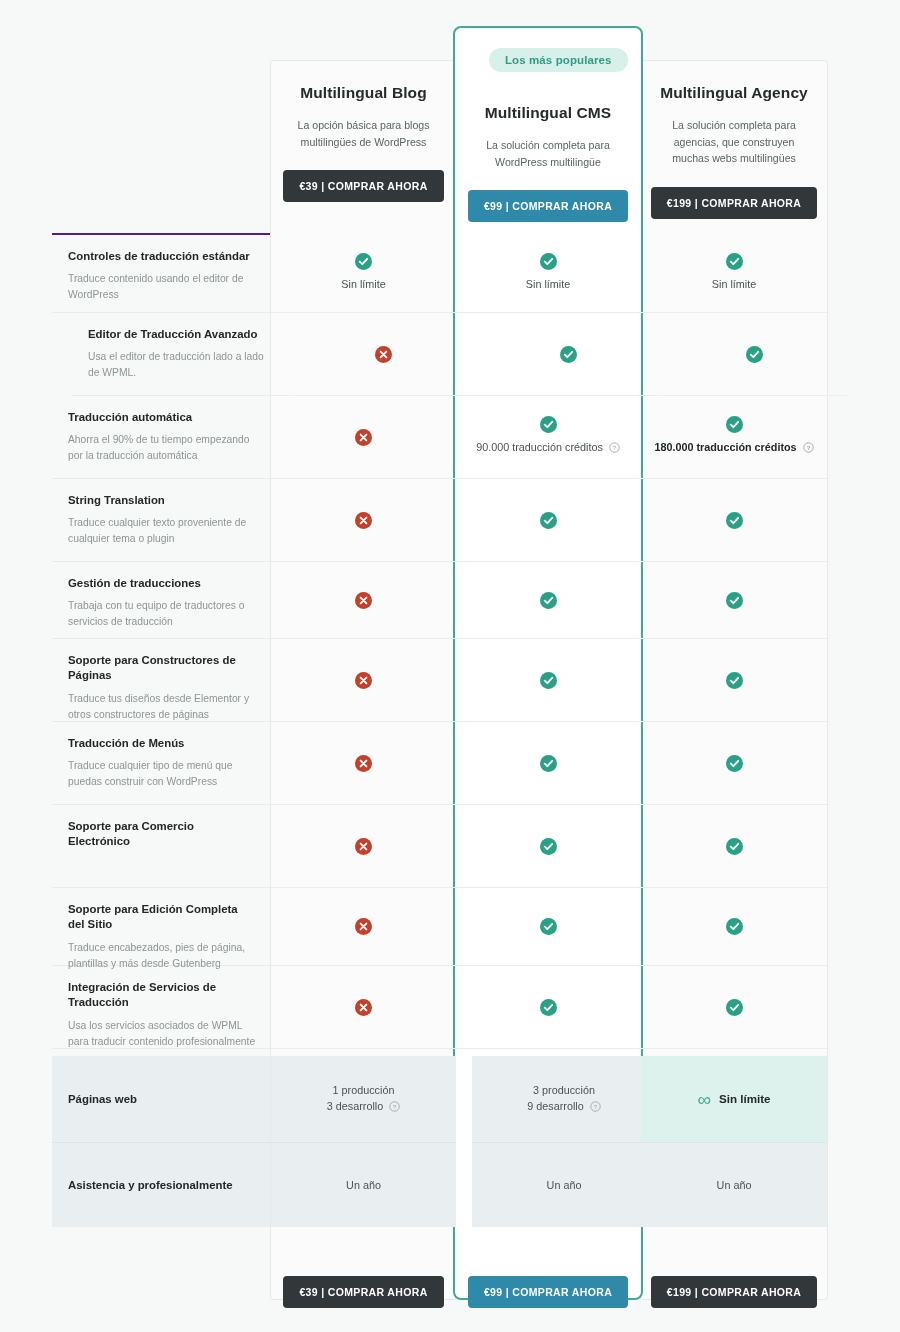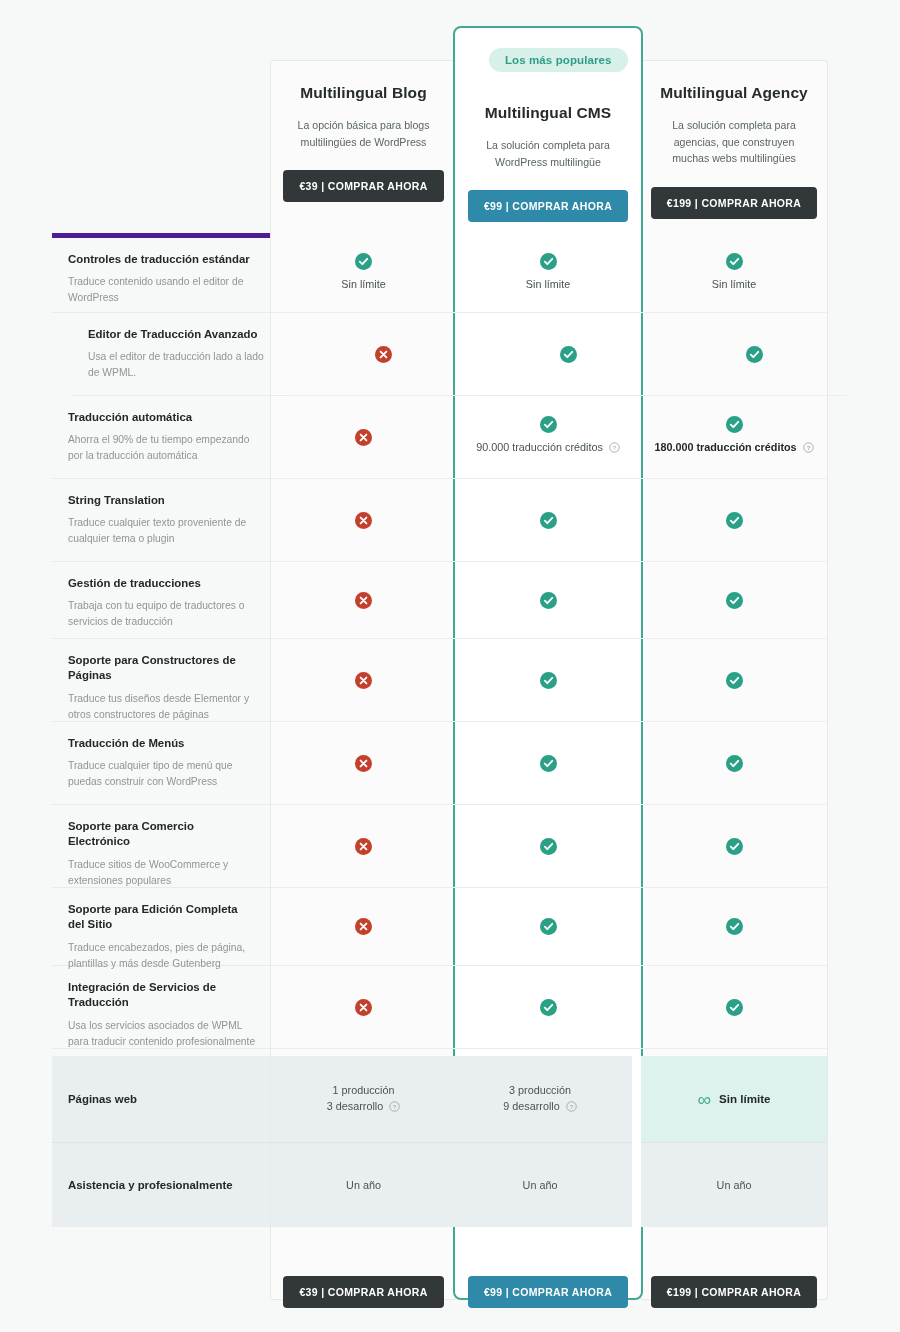--- a/index.html
+++ b/index.html
@@ -124,21 +124,21 @@
   .row .feat {
     position: absolute;
     left: 52px;
     top: 0;
     width: 218px;
     height: 100%;
     box-sizing: border-box;
     padding: 14px 14px 14px 16px;
     border-bottom: 1px solid #e9ebeb;
   }
-  .row.first-feat .feat { border-top: 5px solid #4c1d95; }
+  .row.first-feat .feat { border-top: 2px solid #4c1d95; }
 
   .feat-name {
     font-size: 11.4px;
     font-weight: bold;
     color: #22282a;
     line-height: 1.35;
     margin-bottom: 7px;
   }
   .feat-desc {
     font-size: 10.3px;
@@ -217,21 +217,21 @@
     align-items: center;
     justify-content: center;
     text-align: center;
     z-index: 4;
     background: #e9eef0;
     font-size: 10.8px;
     color: #4a5354;
     line-height: 1.5;
   }
   .scell.c1 { left: 271px; width: 185px; }
-  .scell.c2 { left: 448px; width: 184px; }
+  .scell.c2 { left: 472px; width: 184px; }
   .scell.c3 { left: 641px; width: 186px; }
   .scell.divider { border-top: 1px solid #dde4e6; }
   .scell.highlight { background: #ddf2ec; }
 
   .inf-line {
     display: flex;
     align-items: center;
     justify-content: center;
     gap: 9px;
   }
@@ -505,21 +505,20 @@
             <svg class="ic" viewBox="0 0 20 20">
               <circle cx="10" cy="10" r="10" fill="#2aa086"></circle>
               <path d="M5.6 10.2 L8.6 13.1 L14.4 6.9" fill="none" stroke="#fff" stroke-width="2.2" stroke-linecap="round" stroke-linejoin="round"></path>
             </svg>
           </span>
         </div>
       </div>
       <div class="row" style="top: 805px; height: 83px;">
         <div class="feat">
           <div class="feat-name">Soporte para Comercio Electrónico</div>
-          <div class="feat-desc">Traduce sitios de WooCommerce y extensiones populares</div>
         </div>
         <div class="cell c1">
           <span class="ic-wrap">
             <svg class="ic" viewBox="0 0 20 20">
               <circle cx="10" cy="10" r="10" fill="#c2412c"></circle>
               <path d="M6.6 6.6 L13.4 13.4 M13.4 6.6 L6.6 13.4" fill="none" stroke="#fff" stroke-width="2.2" stroke-linecap="round"></path>
             </svg>
           </span>
         </div>
         <div class="cell c2">

